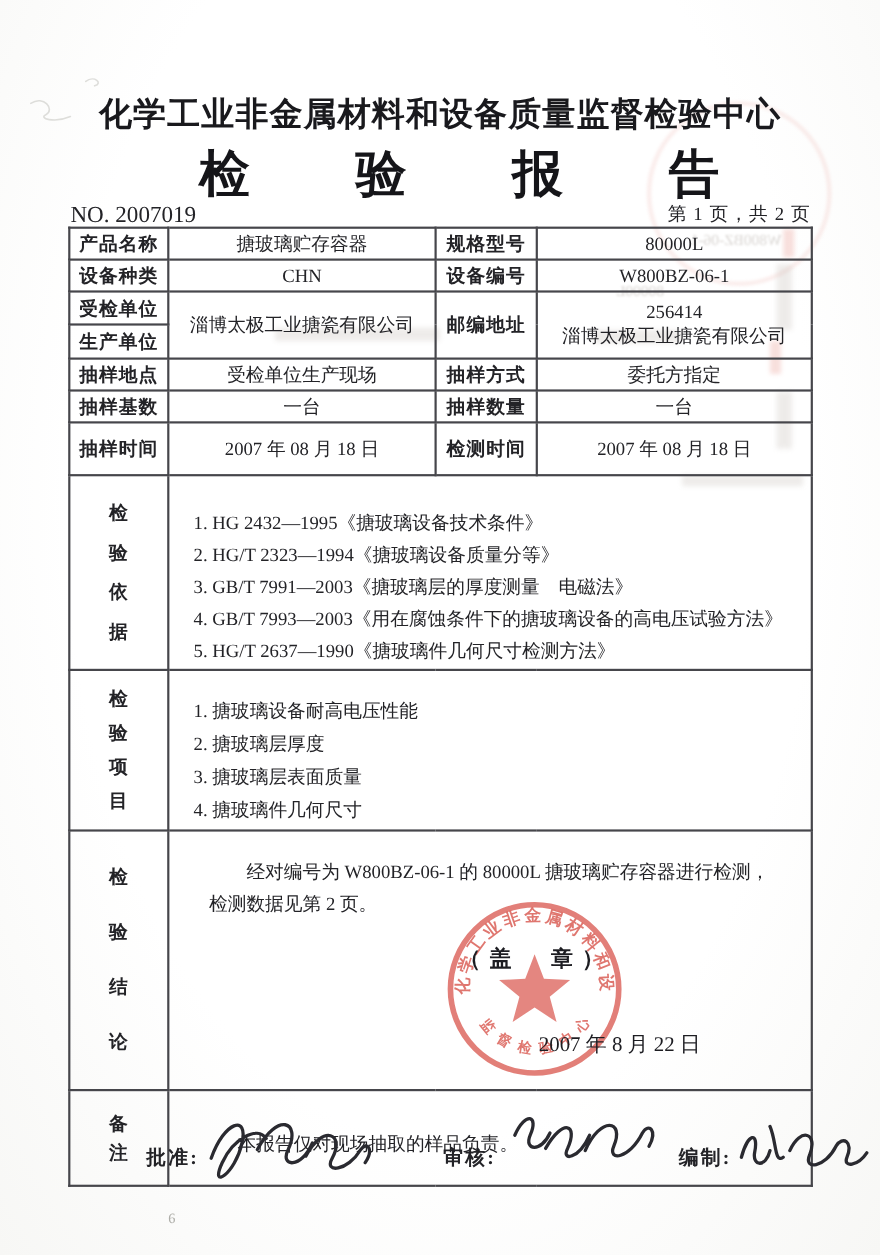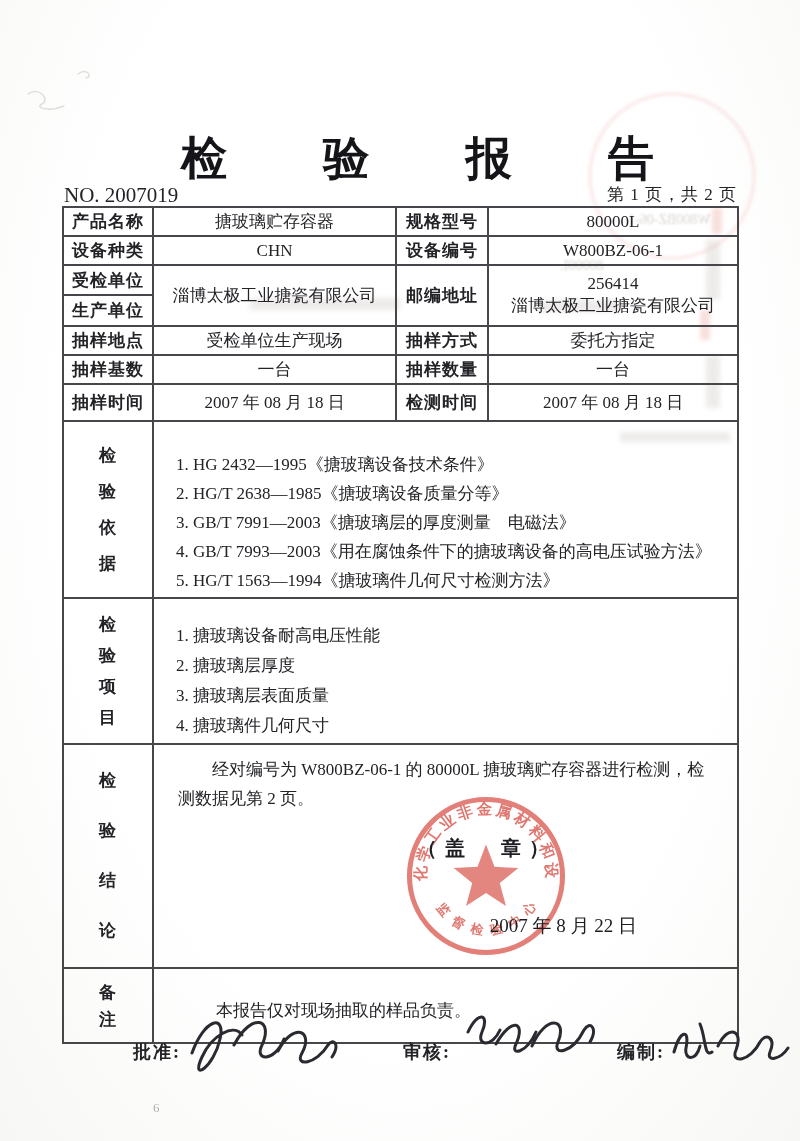--- a/index.html
+++ b/index.html
@@ -42,21 +42,21 @@
   .lh-basis{line-height:36px;}
   .lh-items{line-height:31px;}
   .lh-concl{line-height:50px;}
   .lh-remark{line-height:27px;}
   td.section-content{vertical-align:top;padding:0;}
   .basis-list,.items-list{margin:0;padding:26px 10px 0 14px;list-style:none;}
   .basis-list li{line-height:29px;}
   .items-list{padding-top:20px;}
   .items-list li{line-height:30px;}
   .concl-cell{position:relative;height:218px;}
-  .concl-text{margin:0;padding:8px 16px 0 16px;text-indent:2em;line-height:29px;}
+  .concl-text{margin:12px;padding:8px 16px 0 16px;text-indent:2em;line-height:29px;}
   .remark-text{margin:4px;padding:10px 16px 0 16px;text-indent:2em;line-height:27px;}
   
   .stamp{position:absolute;left:239px;top:44px;width:170px;height:170px;opacity:.88;filter:blur(.3px);}
   .stamp-overlay{
     position:absolute;left:175px;top:88px;width:300px;text-align:center;
     font-size:20px;letter-spacing:8px;color:#1d1d22;font-weight:600;
   }
   .stamp-date{
     position:absolute;left:175px;top:166px;width:300px;text-align:right;
     font-size:19px;color:#1d1d22;
@@ -84,20 +84,21 @@
   <div class="bleed-smudge" style="left:540px;top:300px;width:80px;height:12px;"></div>
   <div class="bleed-smudge" style="left:620px;top:432px;width:110px;height:10px;"></div>
   <div class="bleed-smudge" style="left:706px;top:240px;width:14px;height:60px;"></div>
   <div class="bleed-smudge" style="left:706px;top:356px;width:14px;height:52px;"></div>
   <div class="bleed-smudge-red" style="left:712px;top:208px;width:10px;height:26px;"></div>
   <div class="bleed-smudge-red" style="left:700px;top:310px;width:10px;height:30px;"></div>
   <svg class="pencil" style="left:20px;top:60px;" width="120" height="60" viewBox="0 0 120 60">
     <path d="M8,34 C20,26 30,40 22,44 C14,48 30,52 44,46 M58,14 C66,8 74,16 66,18" fill="none" stroke="#b9b9b3" stroke-width="1.5" stroke-linecap="round"></path>
   </svg>
 
+  <div class="org-title">化学工业非金属材料和设备质量监督检验中心</div>
   <div class="report-title">
     <span>检</span>
     <span>验</span>
     <span>报</span>
     <span>告</span>
   </div>
   <div class="report-no">NO. 2007019</div>
   <div class="page-indicator">第 1 页，共 2 页</div>
 
   <table class="report">
@@ -137,38 +138,38 @@
         <td class="val">受检单位生产现场</td>
         <td class="lbl">抽样方式</td>
         <td class="val">委托方指定</td>
       </tr>
       <tr style="height:28px;">
         <td class="lbl">抽样基数</td>
         <td class="val">一台</td>
         <td class="lbl">抽样数量</td>
         <td class="val">一台</td>
       </tr>
-      <tr style="height:37px;">
+      <tr style="height:48px;">
         <td class="lbl">抽样时间</td>
         <td class="val">2007 年 08 月 18 日</td>
         <td class="lbl">检测时间</td>
         <td class="val">2007 年 08 月 18 日</td>
       </tr>
 
       <tr style="height:175px;">
         <td class="lbl">
           <span class="vstack lh-basis">检验依据</span>
         </td>
         <td class="section-content" colspan="3">
           <ul class="basis-list">
             <li>1. HG 2432—1995《搪玻璃设备技术条件》</li>
-            <li>2. HG/T 2638—1985《搪玻璃设备质量分等》</li>
+            <li>2. HG/T 2323—1994《搪玻璃设备质量分等》</li>
             <li>3. GB/T 7991—2003《搪玻璃层的厚度测量　电磁法》</li>
             <li>4. GB/T 7993—2003《用在腐蚀条件下的搪玻璃设备的高电压试验方法》</li>
-            <li>5. HG/T 1563—1994《搪玻璃件几何尺寸检测方法》</li>
+            <li>5. HG/T 2637—1990《搪玻璃件几何尺寸检测方法》</li>
           </ul>
         </td>
       </tr>
 
       <tr style="height:120px;">
         <td class="lbl">
           <span class="vstack lh-items">检验项目</span>
         </td>
         <td class="section-content" colspan="3">
           <ul class="items-list">
@@ -200,21 +201,21 @@
               <text font-size="15" fill="#d8544b" opacity="0.9" font-weight="bold" font-family="Liberation Sans, DejaVu Sans, sans-serif">
                 <textPath href="#arcBottom" startOffset="8" textLength="140">监督检验中心</textPath>
               </text>
             </svg>
             <div class="stamp-overlay">（盖　章）</div>
             <div class="stamp-date">2007 年 8 月 22 日</div>
           </div>
         </td>
       </tr>
 
-      <tr style="height:75px;">
+      <tr style="height:87px;">
         <td class="lbl">
           <span class="vstack lh-remark">备注</span>
         </td>
         <td class="section-content" colspan="3">
           <p class="remark-text">本报告仅对现场抽取的样品负责。</p>
         </td>
       </tr>
     </tbody>
   </table>
 

